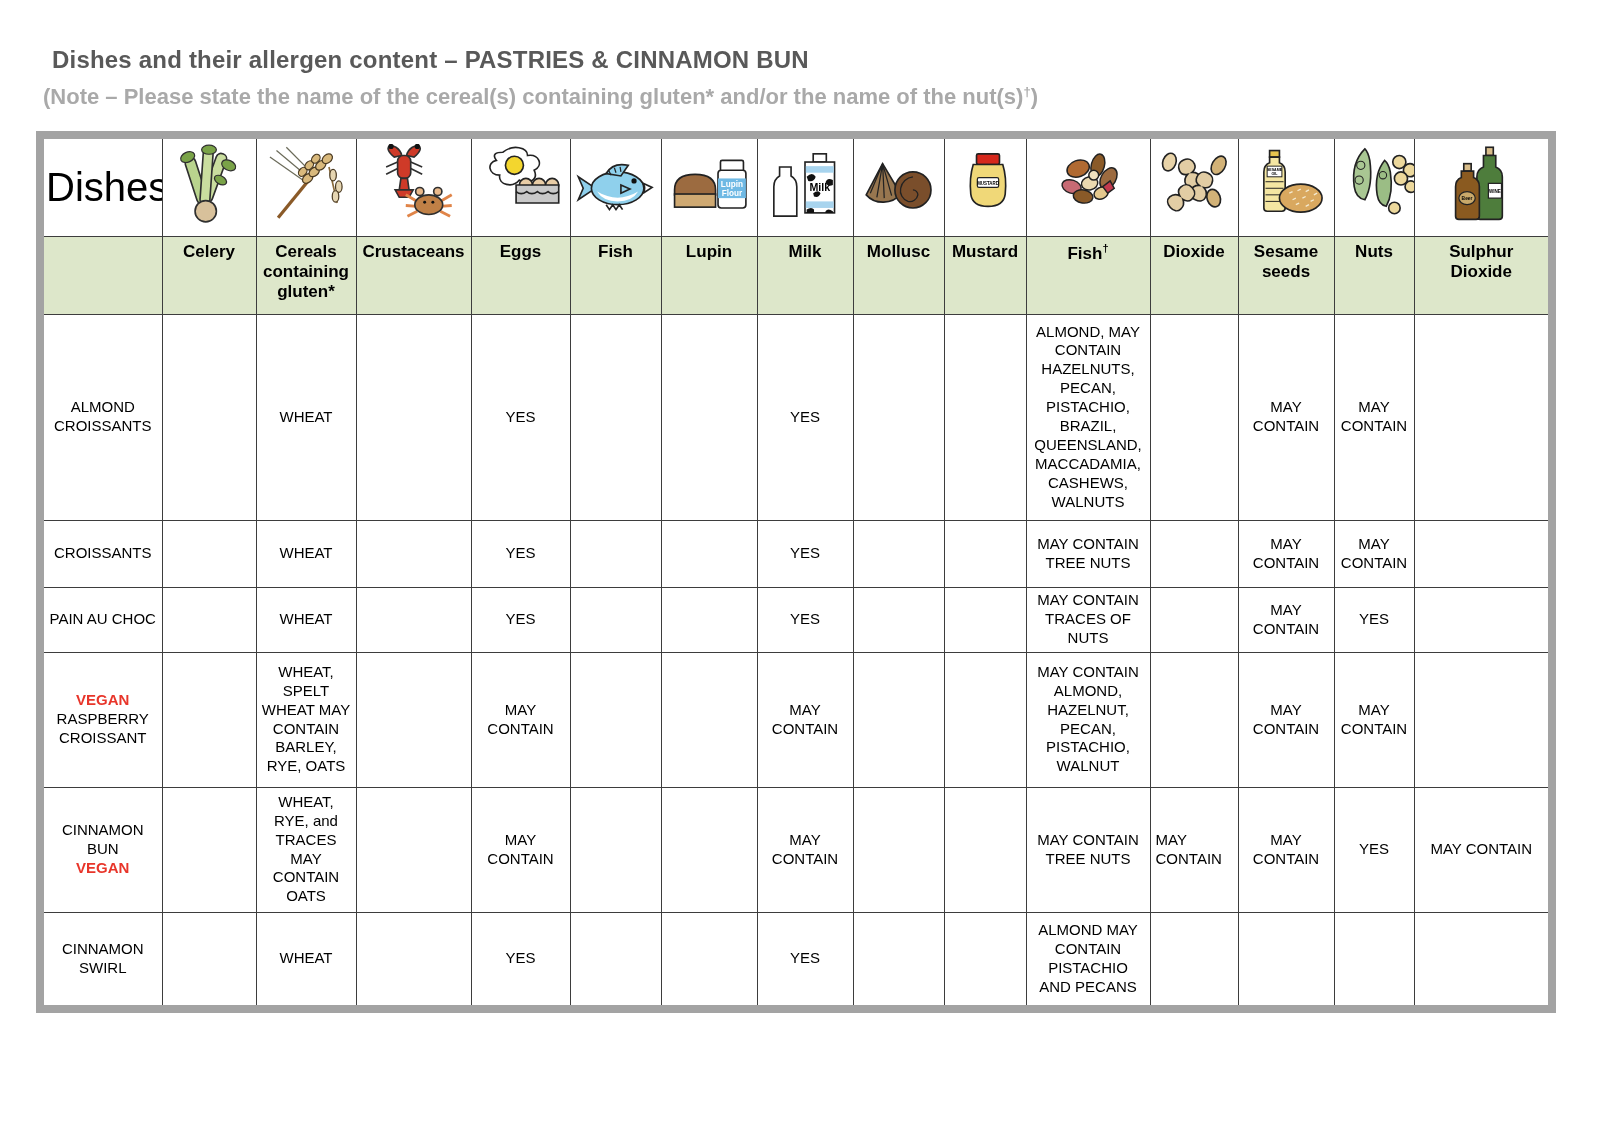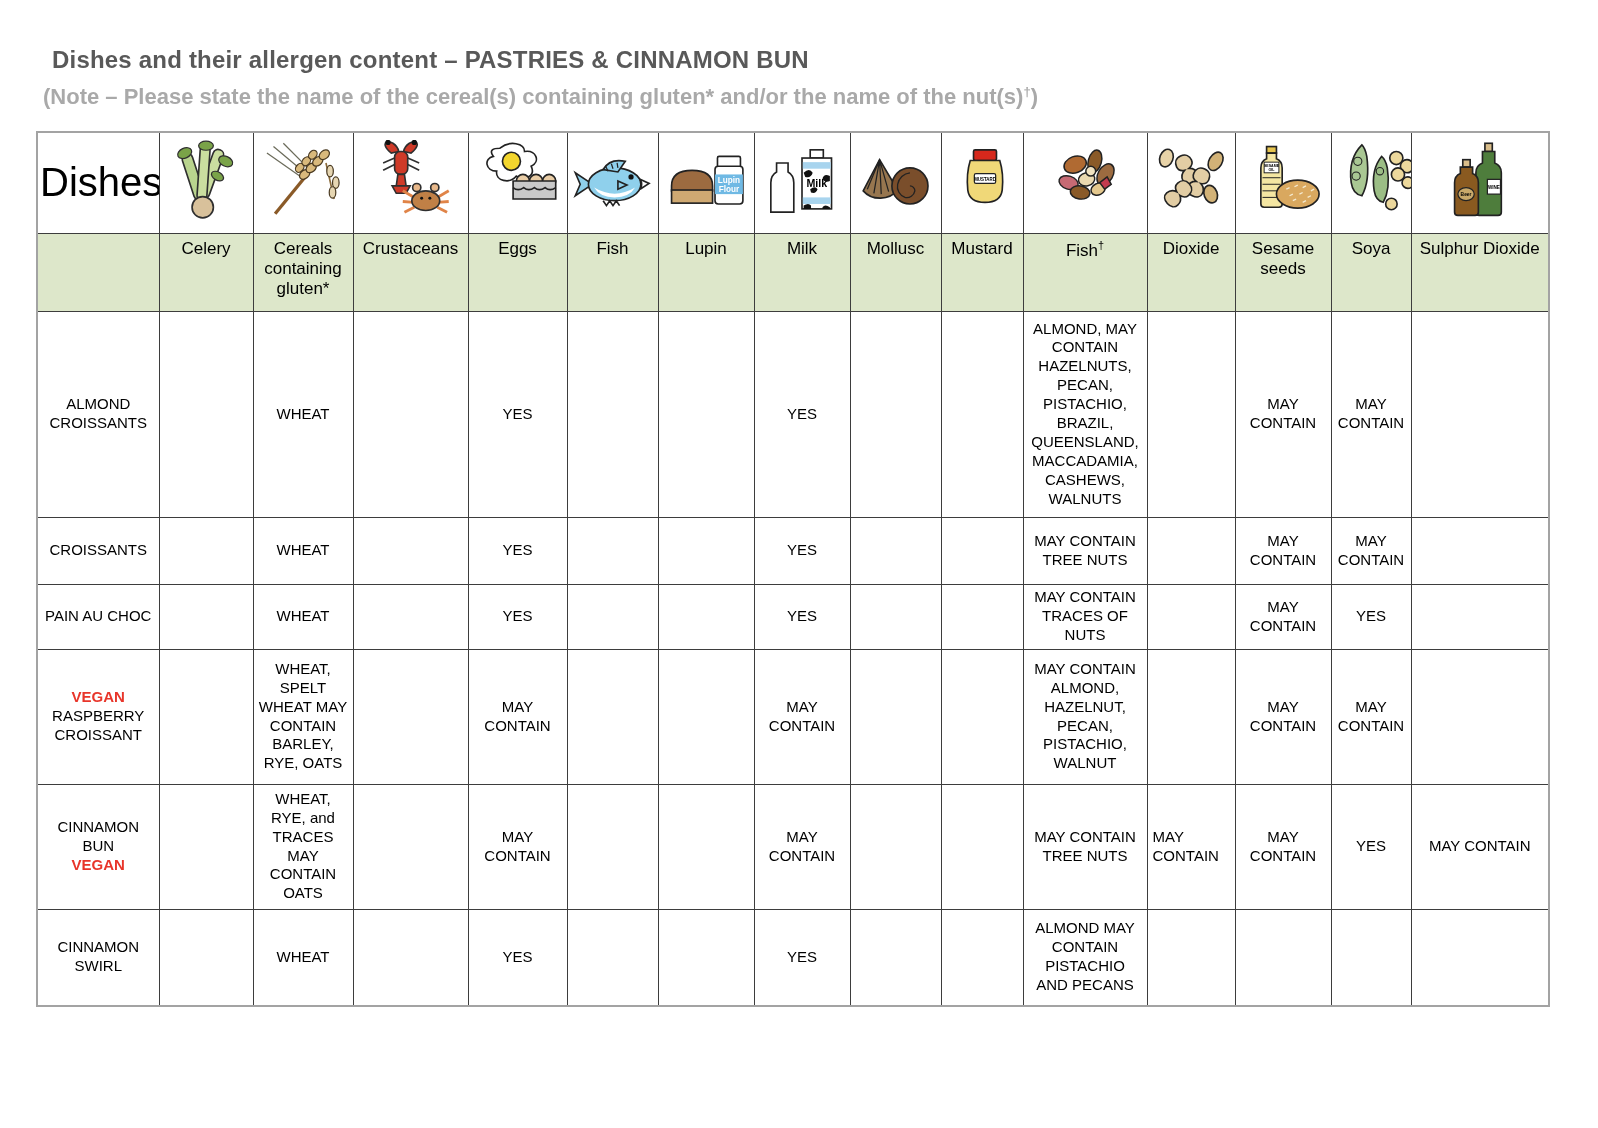--- a/index.html
+++ b/index.html
@@ -19,36 +19,36 @@
   }
   .doc-note {
     position:absolute; left:43px; top:84px;
     font-size:22px; font-weight:bold; color:#a9a9a9;
   }
   .doc-note sup { font-size:13px; }
   table.allergen {
     position:absolute; left:36px; top:131px;
     border-collapse:collapse; table-layout:fixed;
     width:1512px;
-    border:2px solid #a3a3a3;
+    border:8px solid #a3a3a3;
   }
   table.allergen th, table.allergen td {
     border:1px solid #3d3d3d;
     overflow:hidden;
   }
   tr.icon-row { height:101px; }
   tr.icon-row th { background:#fff; text-align:center; vertical-align:middle; padding:2px; }
   th.dishes-cell {
     font-size:40px; font-weight:normal; color:#000;
     text-align:center; vertical-align:middle;
   }
   tr.label-row { height:78px; }
   tr.label-row th {
     background:#dde7ca;
-    font-size:17px; font-weight:normal; color:#000;
+    font-size:17px; font-weight:bold; color:#000;
     vertical-align:top;
     padding:5px 3px 0 3px; line-height:1.2;
   }
   tr.label-row th sup { font-size:11px; }
   tbody td {
     font-size:15px; color:#000;
     text-align:center; vertical-align:middle;
     padding:2px 5px; line-height:1.26;
     background:#fff;
   }
@@ -340,21 +340,21 @@
       <th><span>Crustaceans</span></th>
       <th><span>Eggs</span></th>
       <th><span>Fish</span></th>
       <th><span>Lupin</span></th>
       <th><span>Milk</span></th>
       <th><span>Mollusc</span></th>
       <th><span>Mustard</span></th>
       <th><span>Fish</span><sup>†</sup></th>
       <th><span>Dioxide</span></th>
       <th><span>Sesame seeds</span></th>
-      <th><span>Soya</span></th>
+      <th><span>Nuts</span></th>
       <th><span>Sulphur Dioxide</span></th>
     </tr>
   </thead>
   <tbody>
       <tr class="r0">
         <td class="dish-cell">
           <span>ALMOND CROISSANTS</span>
         </td>
         <td></td>
         <td>WHEAT</td>

